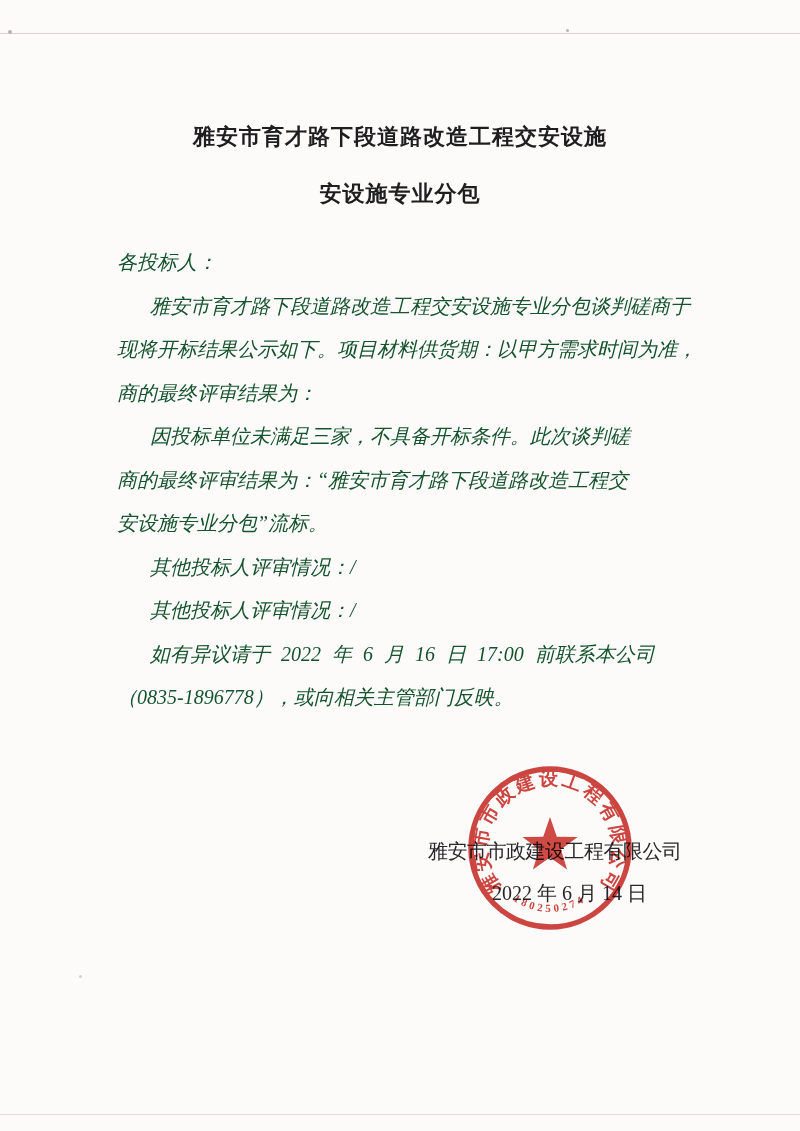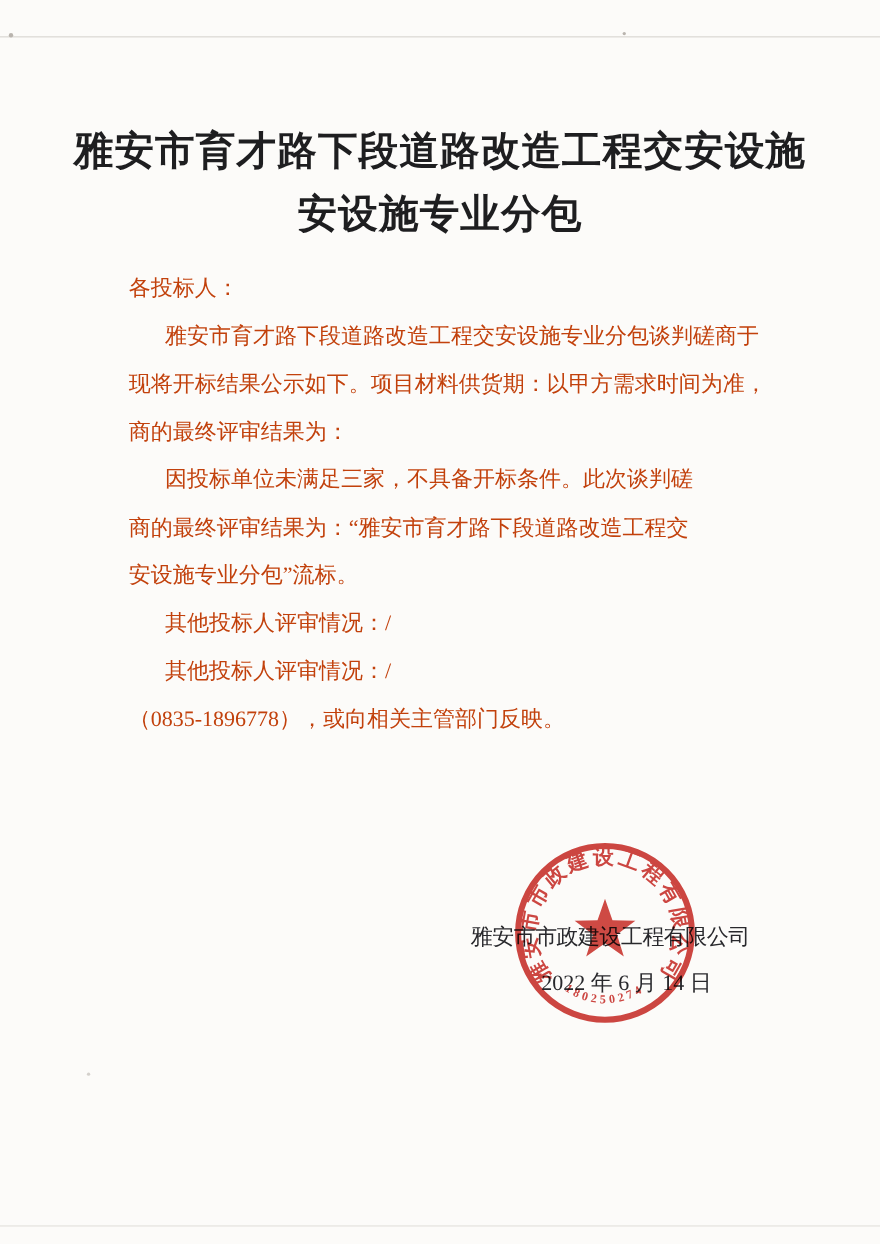--- a/index.html
+++ b/index.html
@@ -23,28 +23,29 @@
   .speck{position:absolute;background:#b9b4ae;border-radius:50%;}
   .speck-a{left:8px;top:30px;width:4px;height:4px;}
   .speck-b{left:566px;top:29px;width:3px;height:3px;}
   .speck-c{left:79px;top:975px;width:3px;height:3px;opacity:.6;}
 
   .doc-title{
     position:absolute;left:0;top:108px;width:800px;
     text-align:center;
     font-family:"Liberation Sans","DejaVu Sans",sans-serif;
     font-weight:bold;
-    font-size:36px;line-height:57px;
+    font-size:22px;line-height:57px;
     color:#1e1e20;
     letter-spacing:1px;
   }
   .body-text{
     position:absolute;left:117px;top:241px;width:574px;
     font-size:20px;line-height:43.5px;
-    color:#c2410c;
+    color:#14532d;
+    font-style:italic;
   }
   .body-line{white-space:nowrap;}
   .body-line.indent{padding-left:33px;}
   .body-line.spread{word-spacing:6px;}
 
   .signature-company{
     position:absolute;left:428px;top:838px;
     font-size:20px;color:#28282c;white-space:nowrap;
     letter-spacing:-0.5px;
   }
@@ -81,20 +82,21 @@
   <div class="body-text">
     <div class="body-line">各投标人：</div>
     <div class="body-line indent">雅安市育才路下段道路改造工程交安设施专业分包谈判磋商于</div>
     <div class="body-line">现将开标结果公示如下。项目材料供货期：以甲方需求时间为准，</div>
     <div class="body-line">商的最终评审结果为：</div>
     <div class="body-line indent">因投标单位未满足三家，不具备开标条件。此次谈判磋</div>
     <div class="body-line">商的最终评审结果为：“雅安市育才路下段道路改造工程交</div>
     <div class="body-line">安设施专业分包”流标。</div>
     <div class="body-line indent">其他投标人评审情况：/</div>
     <div class="body-line indent">其他投标人评审情况：/</div>
+    <div class="body-line indent spread">如有异议请于 2022 年 6 月 16 日 17:00 前联系本公司</div>
     <div class="body-line">（0835-1896778），或向相关主管部门反映。</div>
   </div>
 
   <div class="signature-company">雅安市市政建设工程有限公司</div>
   <div class="signature-date">2022 年 6 月 14 日</div>
 
   <div class="seal">
     <svg width="174" height="174" viewBox="0 0 174 174">
       <circle cx="87" cy="87" r="79" fill="none" stroke="#cb3732" stroke-width="5.5"></circle>
       <path id="seal-top-arc" d="M 38.7 127.5 A 63 63 0 1 1 135.3 127.5" fill="none"></path>

